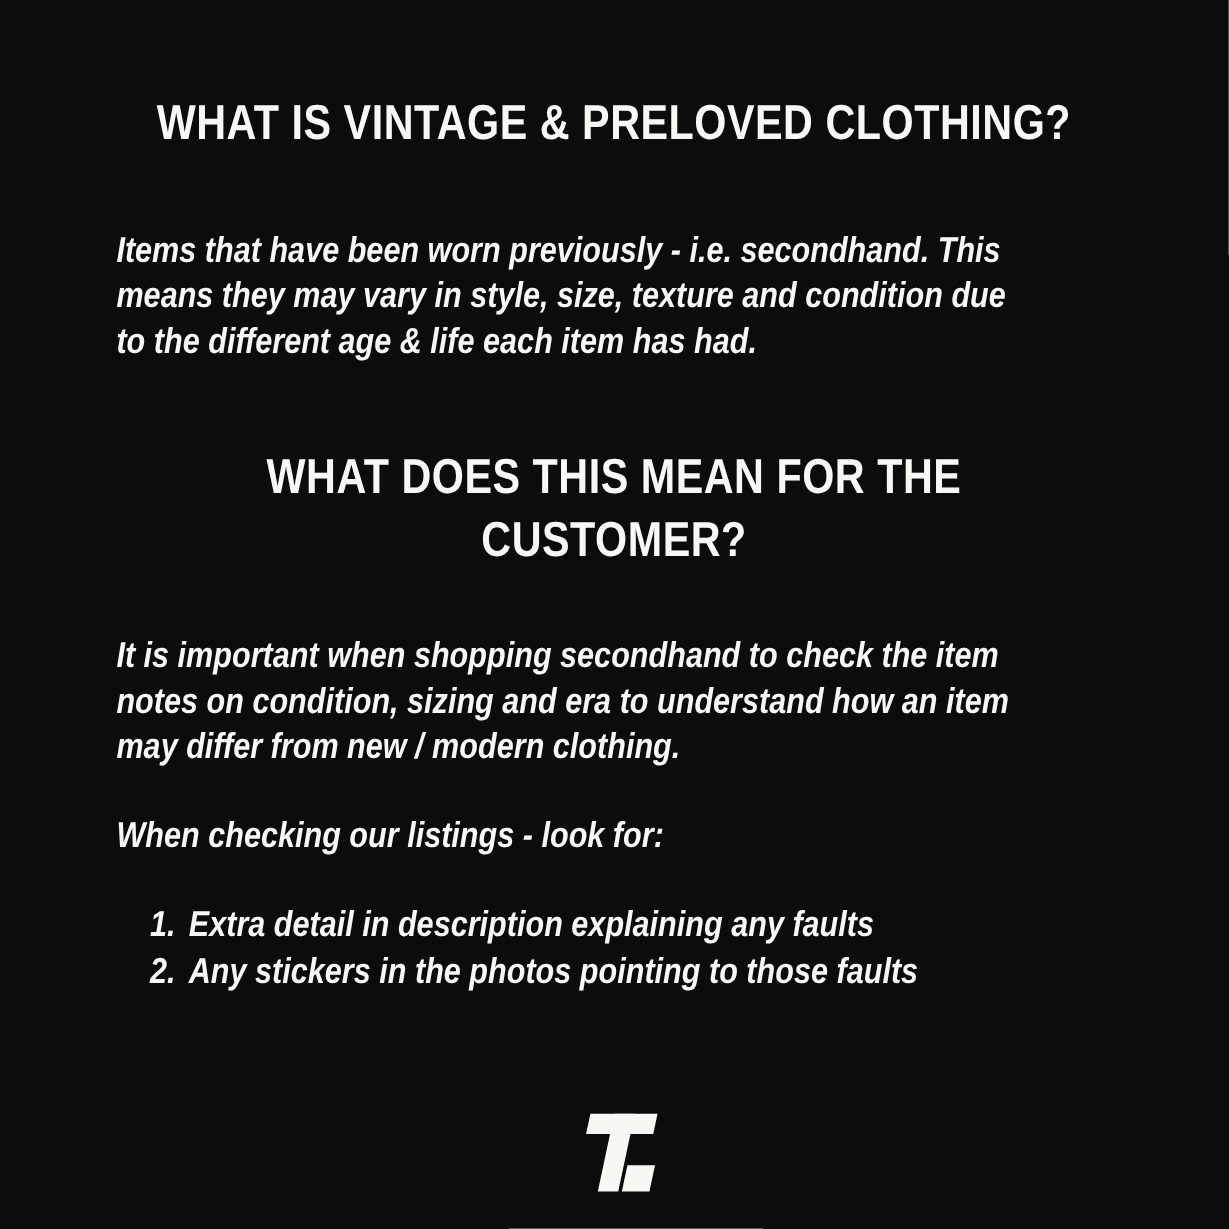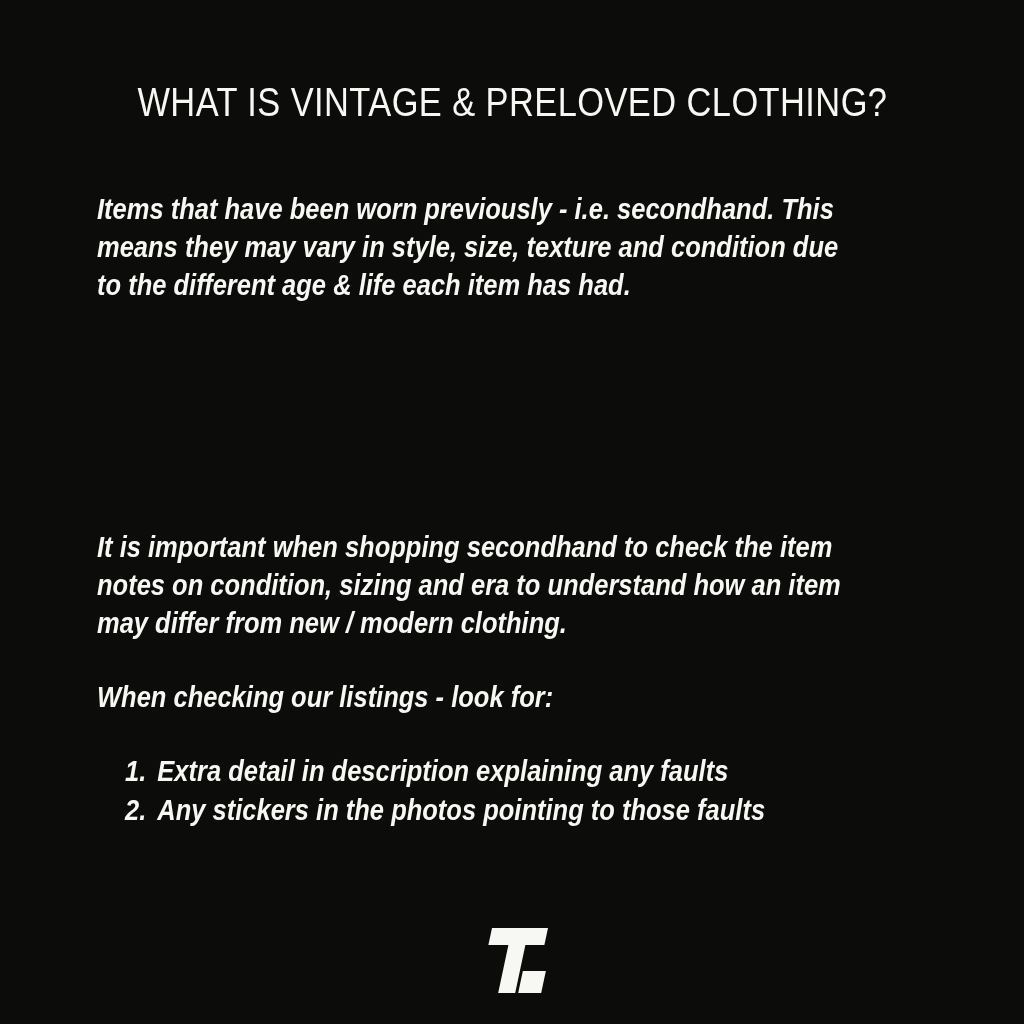--- a/index.html
+++ b/index.html
@@ -13,21 +13,21 @@
     background: #0c0c0b;
     overflow: hidden;
     font-family: "Liberation Sans", sans-serif;
     color: #f7f7f4;
   }
   .heading {
     position: absolute;
     left: 0;
     right: 0;
     text-align: center;
-    font-weight: 400;
+    font-weight: 700;
     font-size: 41px;
     line-height: 52px;
     letter-spacing: 0.5px;
     white-space: nowrap;
   }
   .heading .squeeze {
     display: inline-block;
     transform: scaleX(0.84);
     transform-origin: 50% 50%;
   }
@@ -89,20 +89,24 @@
   <div class="heading h1">
     <span class="squeeze">WHAT IS VINTAGE &amp; PRELOVED CLOTHING?</span>
   </div>
 
   <div class="bodytext p1">
     <div>Items that have been worn previously - i.e. secondhand. This</div>
     <div>means they may vary in style, size, texture and condition due</div>
     <div>to the different age &amp; life each item has had.</div>
   </div>
 
+  <div class="heading h2">
+    <span class="squeeze">WHAT DOES THIS MEAN FOR THE</span><br>
+    <span class="squeeze">CUSTOMER?</span>
+  </div>
 
   <div class="bodytext p2">
     <div>It is important when shopping secondhand to check the item</div>
     <div>notes on condition, sizing and era to understand how an item</div>
     <div>may differ from new / modern clothing.</div>
   </div>
 
   <div class="bodytext p3">When checking our listings - look for:</div>
 
   <div class="checklist">

